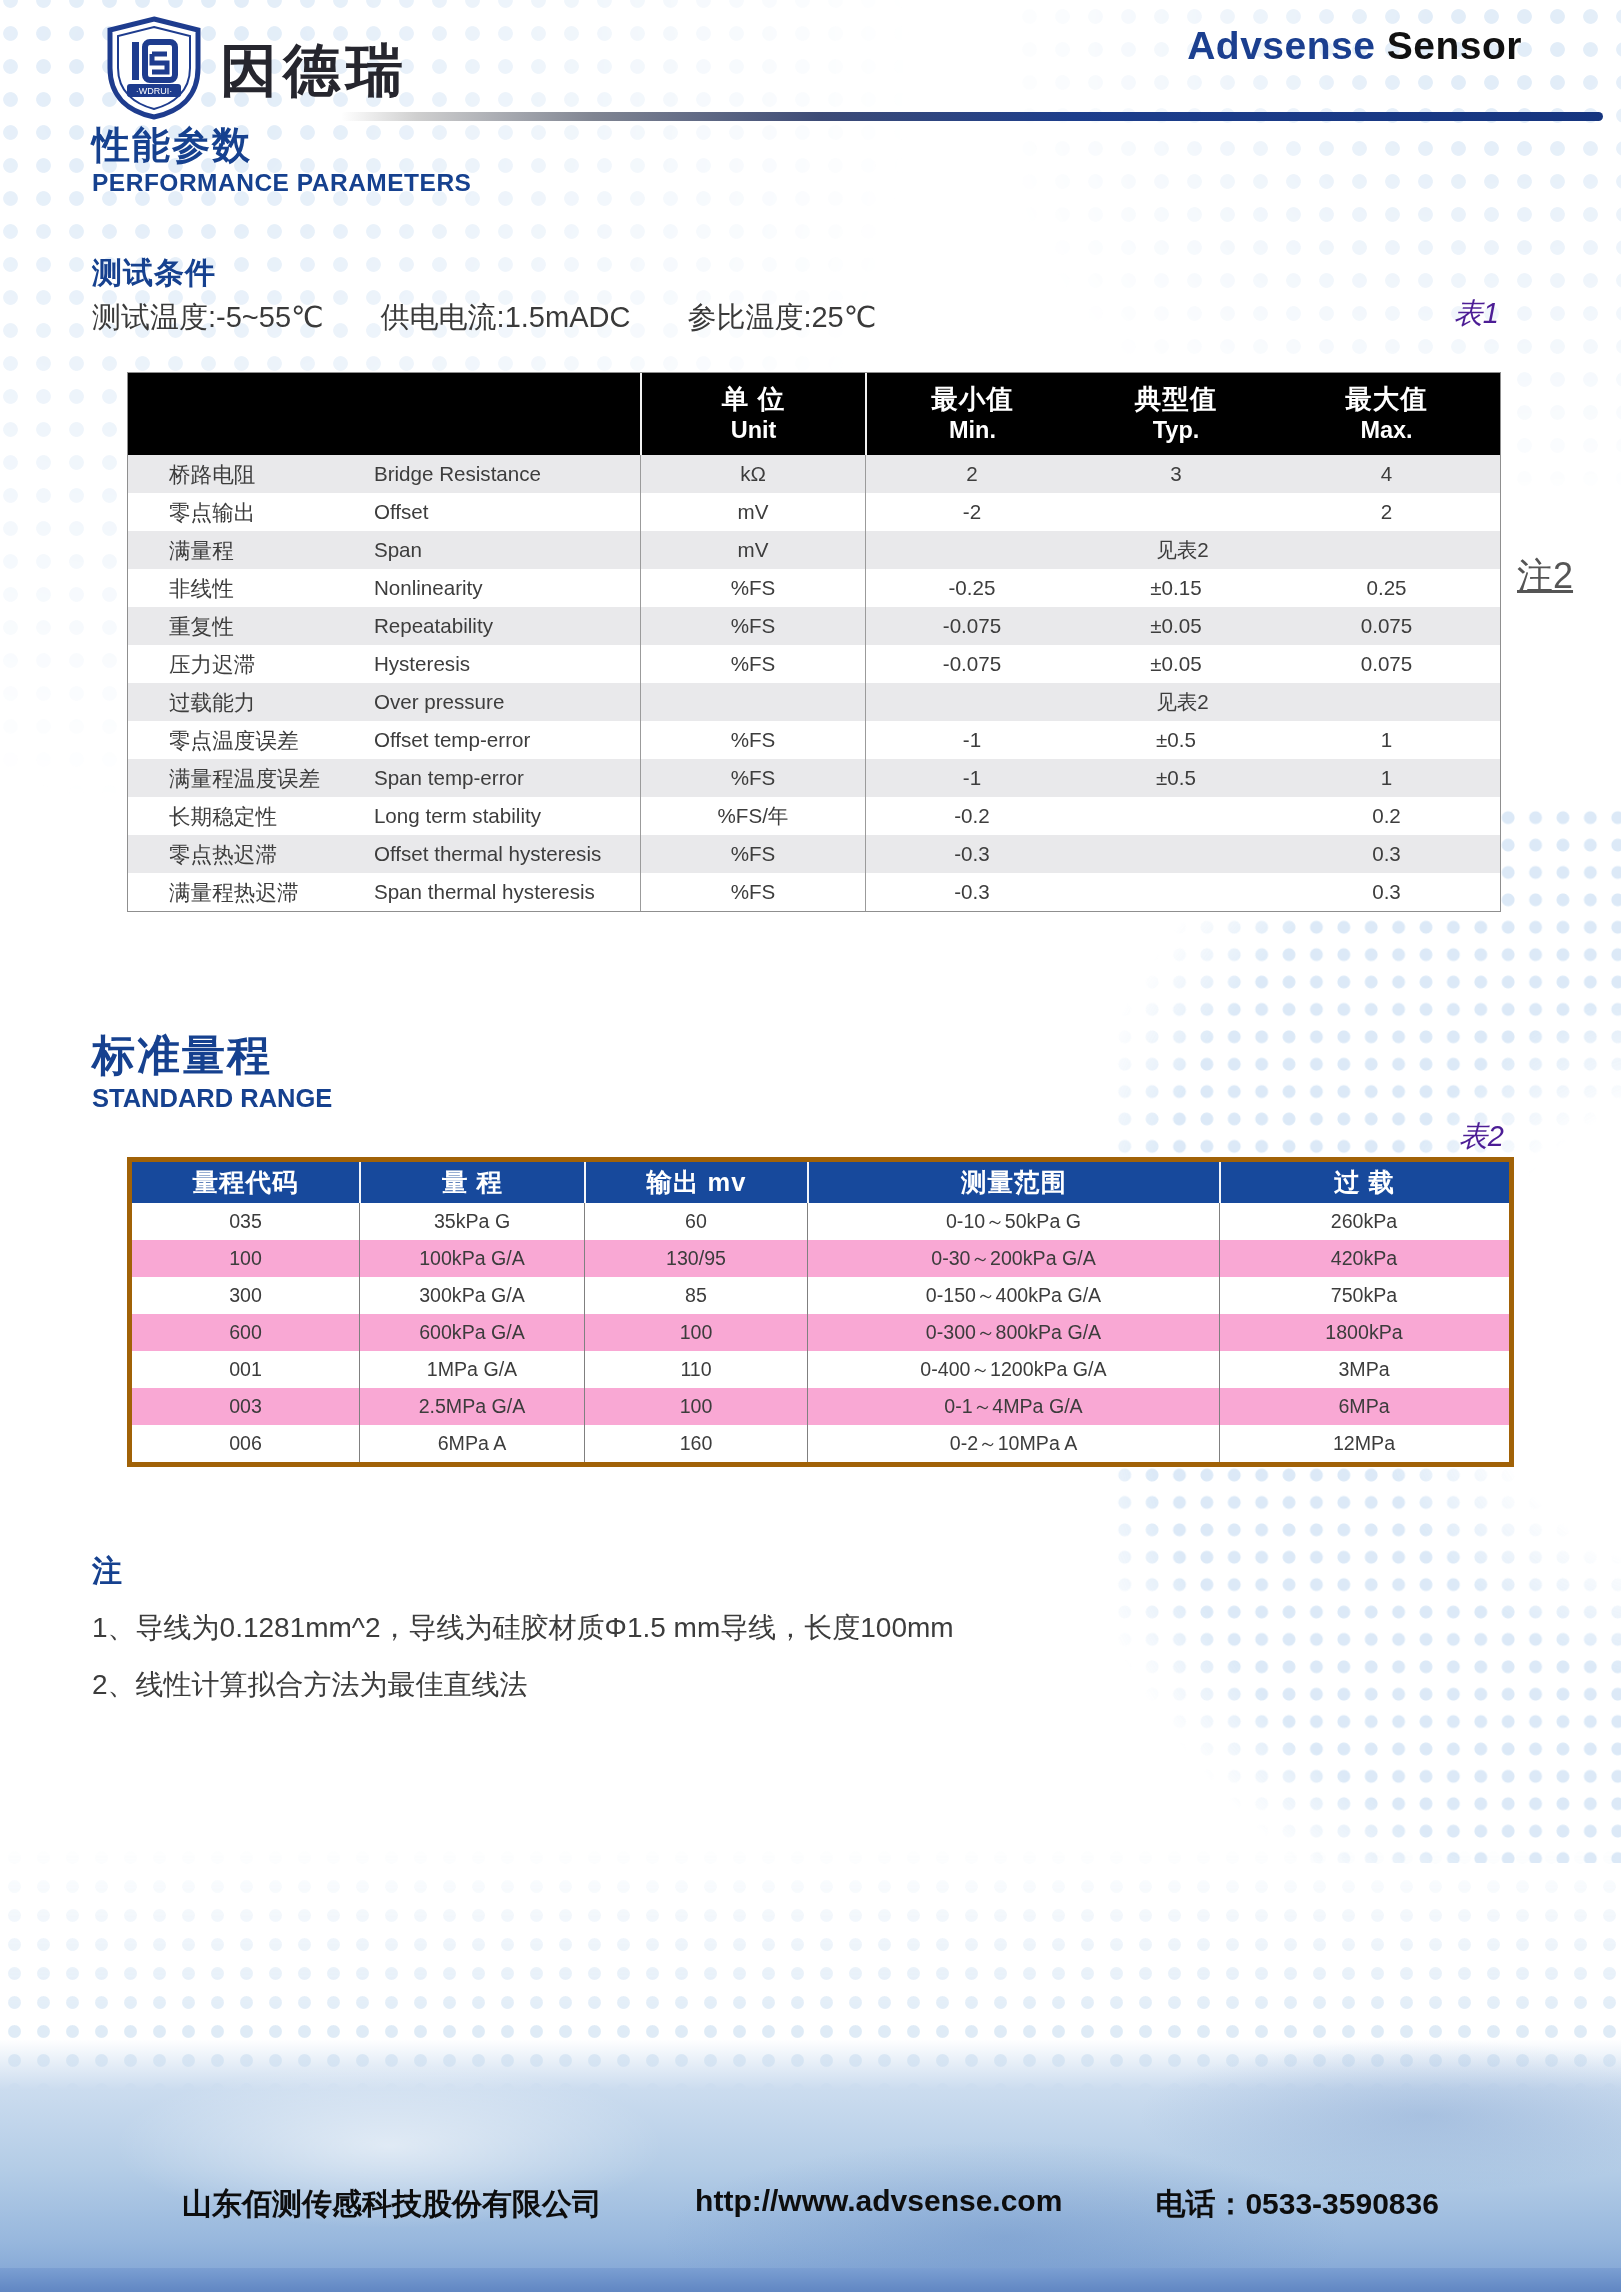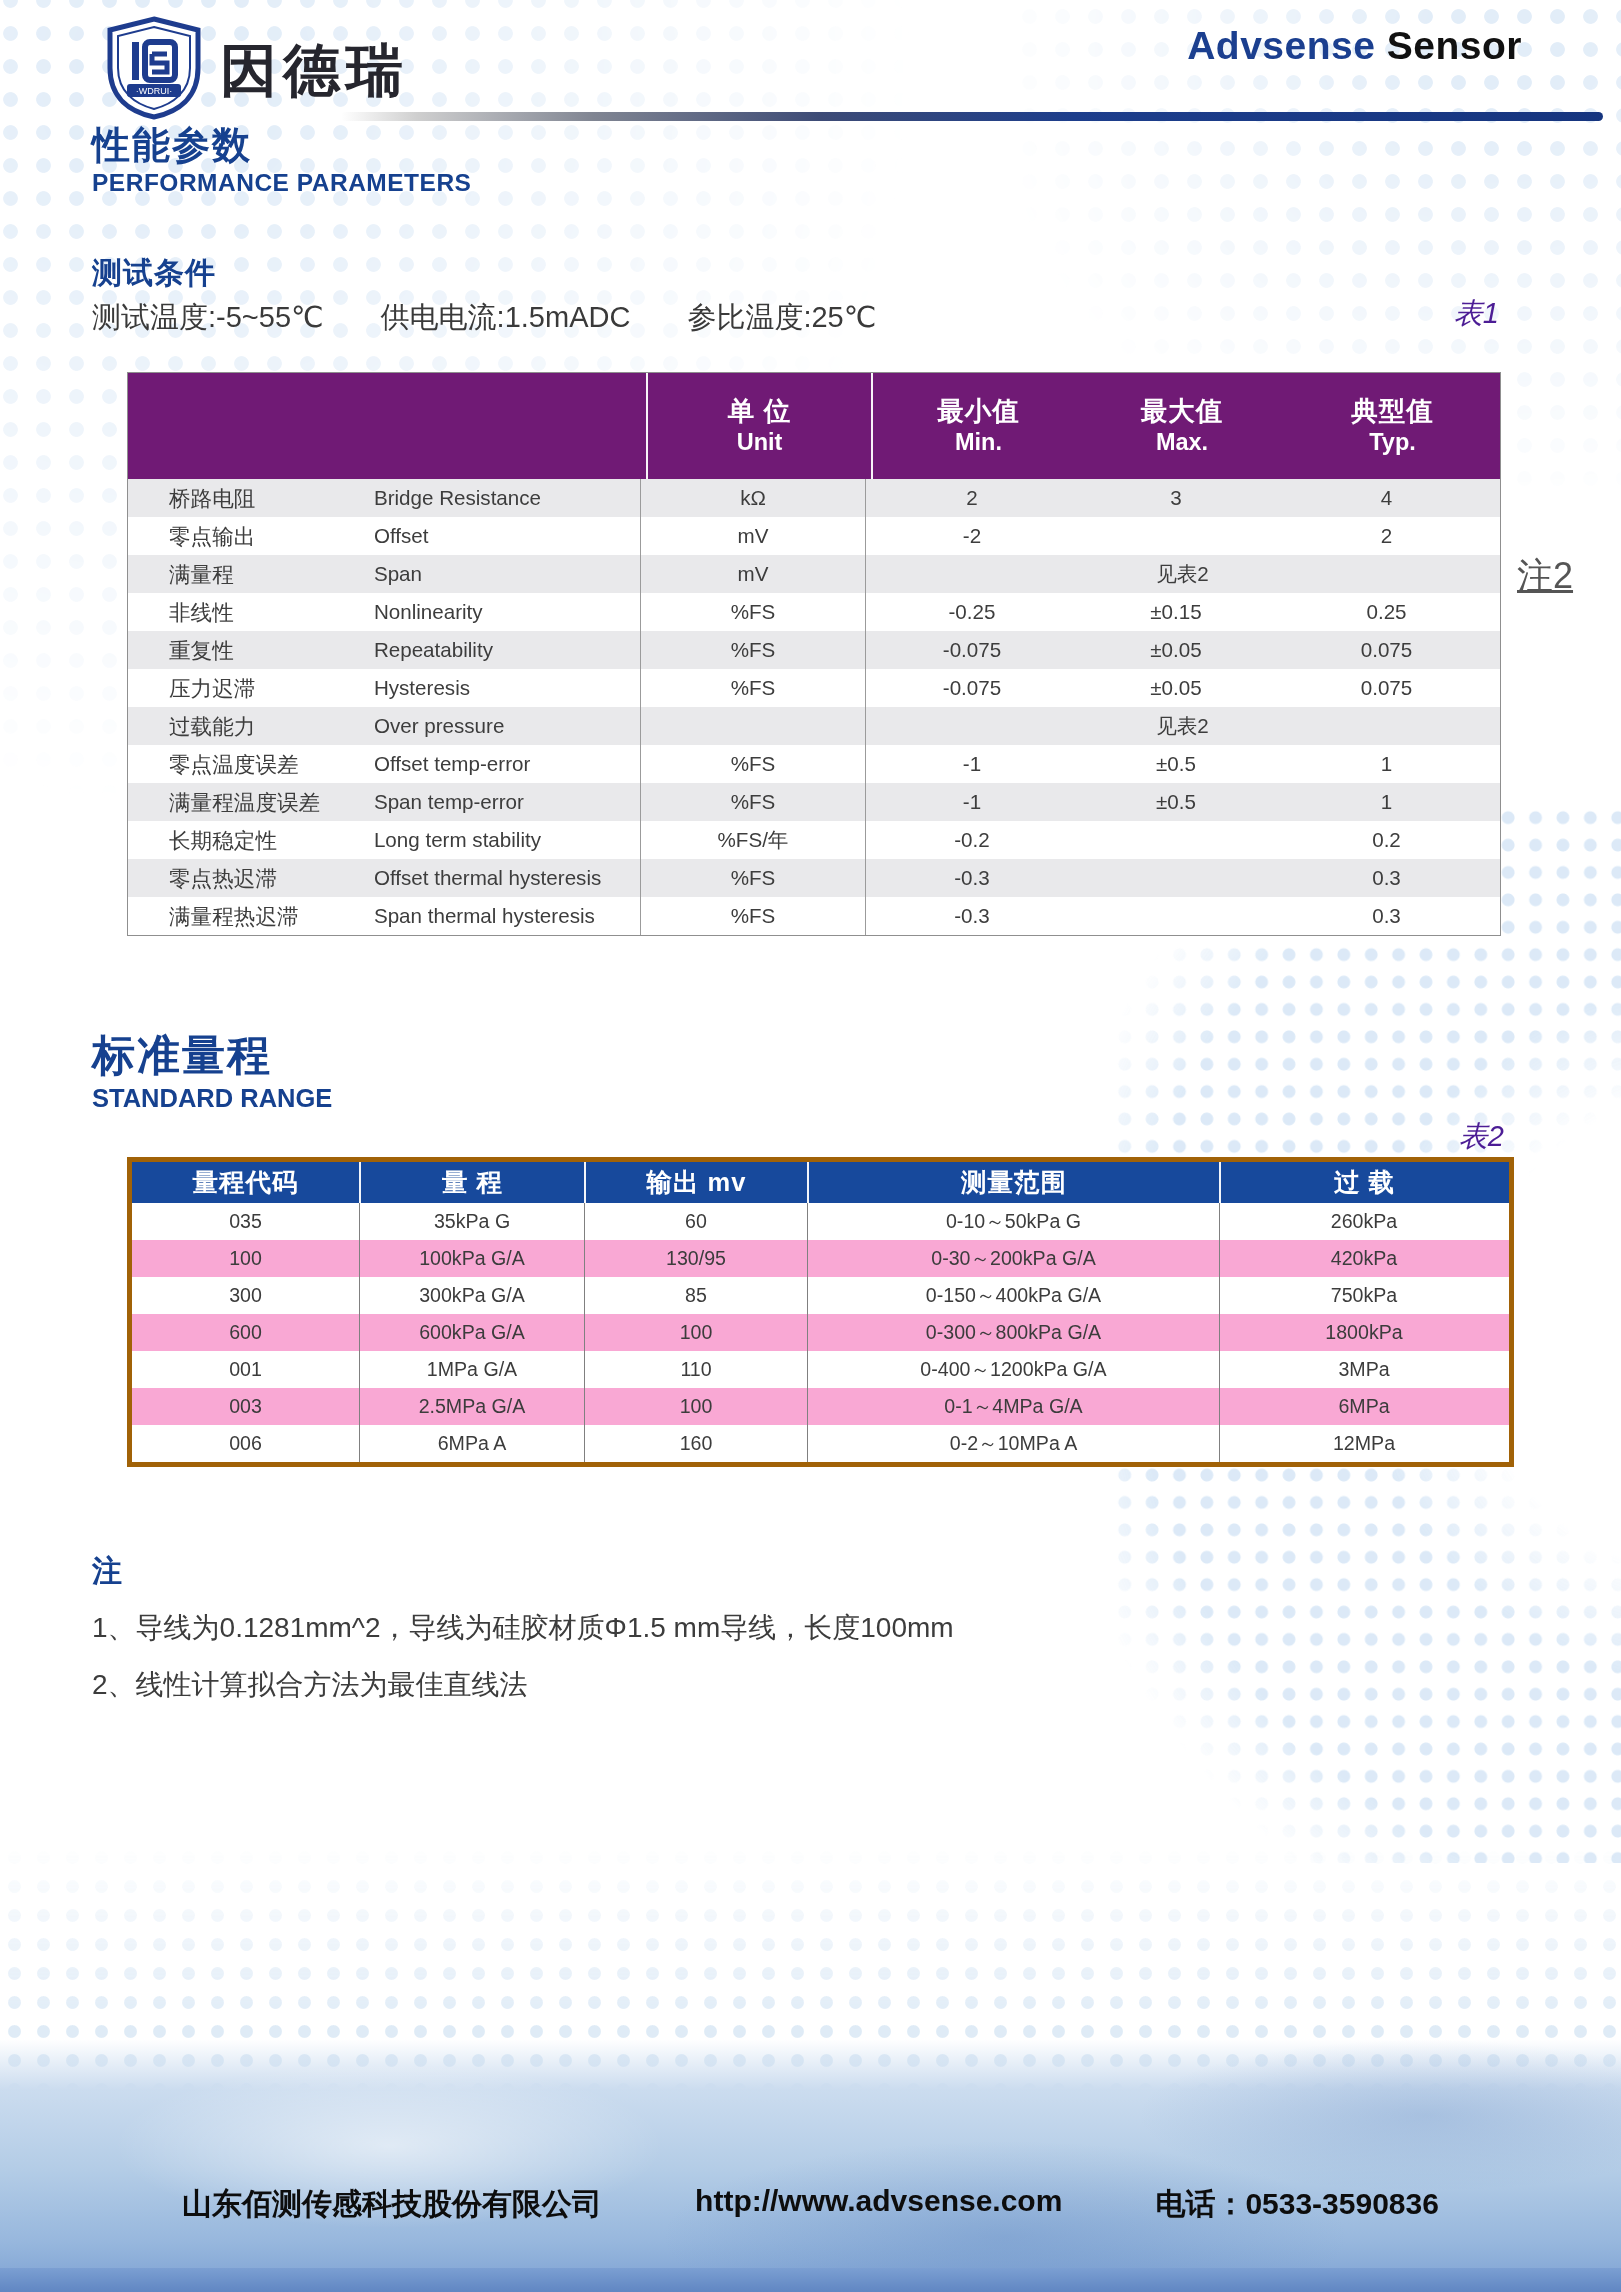--- a/index.html
+++ b/index.html
@@ -62,22 +62,22 @@
   .test-title{top:253px;font-size:30px;letter-spacing:1px;}
   .test-line{position:absolute;left:92px;top:298px;display:flex;gap:57px;
     font-size:29px;color:#3a3a3a;}
   .tbl-label{position:absolute;font-size:29px;color:#4c1d95;font-style:italic;}
   .tbl1-label{right:122px;top:294px;}
   .tbl2-label{right:117px;top:1117px;}
   .note2-label{position:absolute;left:1517px;top:552px;font-size:36px;color:#555;text-decoration:underline;}
 
   
   .t1{position:absolute;left:127px;top:372px;width:1372px;border:1px solid #8f8f8f;background:#fff;}
-  .t1-head{display:grid;grid-template-columns:240px 272px 225px 213px 196px 225px;height:106px;
-    background:#701a75;color:#fff;padding-left:6px;}
+  .t1-head{display:grid;grid-template-columns:240px 272px 225px 213px 196px 225px;height:82px;
+    background:#000000;color:#fff;}
   .t1-head .hcell{display:flex;flex-direction:column;justify-content:center;align-items:center;
     font-weight:bold;line-height:1.25;}
   .t1-head .hcell .cn{font-size:26.5px;letter-spacing:1px;}
   .t1-head .hcell .en{font-size:23.5px;}
   .t1-head .hd-blank{grid-column:1/3;}
   .t1-head .hd-unit,.t1-head .hd-min{border-left:2px solid rgba(255,255,255,.95);}
   .t1-row{display:grid;grid-template-columns:240px 272px 225px 213px 196px 225px;height:38px;
     align-items:center;font-size:20.6px;color:#3d3d3d;background:#fff;}
   .t1-row.alt{background:#e9e9eb;}
   .t1-row .c-cn{padding-left:41px;font-size:21.6px;}
@@ -149,26 +149,26 @@
     <div class="hcell hd-blank" data-interactable="false"></div>
     <div class="hcell hd-unit" data-interactable="false">
       <span class="cn" data-interactable="false">单  位</span>
       <span class="en" data-interactable="false">Unit</span>
     </div>
     <div class="hcell hd-min" data-interactable="false">
       <span class="cn" data-interactable="false">最小值</span>
       <span class="en" data-interactable="false">Min.</span>
     </div>
     <div class="hcell" data-interactable="false">
+      <span class="cn" data-interactable="false">典型值</span>
+      <span class="en" data-interactable="false">Typ.</span>
+    </div>
+    <div class="hcell" data-interactable="false">
       <span class="cn" data-interactable="false">最大值</span>
       <span class="en" data-interactable="false">Max.</span>
-    </div>
-    <div class="hcell" data-interactable="false">
-      <span class="cn" data-interactable="false">典型值</span>
-      <span class="en" data-interactable="false">Typ.</span>
     </div>
   </div>
   <div class="t1-body" id="t1-body" data-interactable="false">
       <div class="t1-row alt" data-interactable="false">
         <div class="c-cn" data-interactable="false">桥路电阻</div>
         <div class="c-en" data-interactable="false">Bridge Resistance</div>
         <div class="c-unit" data-interactable="false">kΩ</div>
         <div class="c-min" data-interactable="false">2</div>
         <div class="c-typ" data-interactable="false">3</div>
         <div class="c-max" data-interactable="false">4</div>

